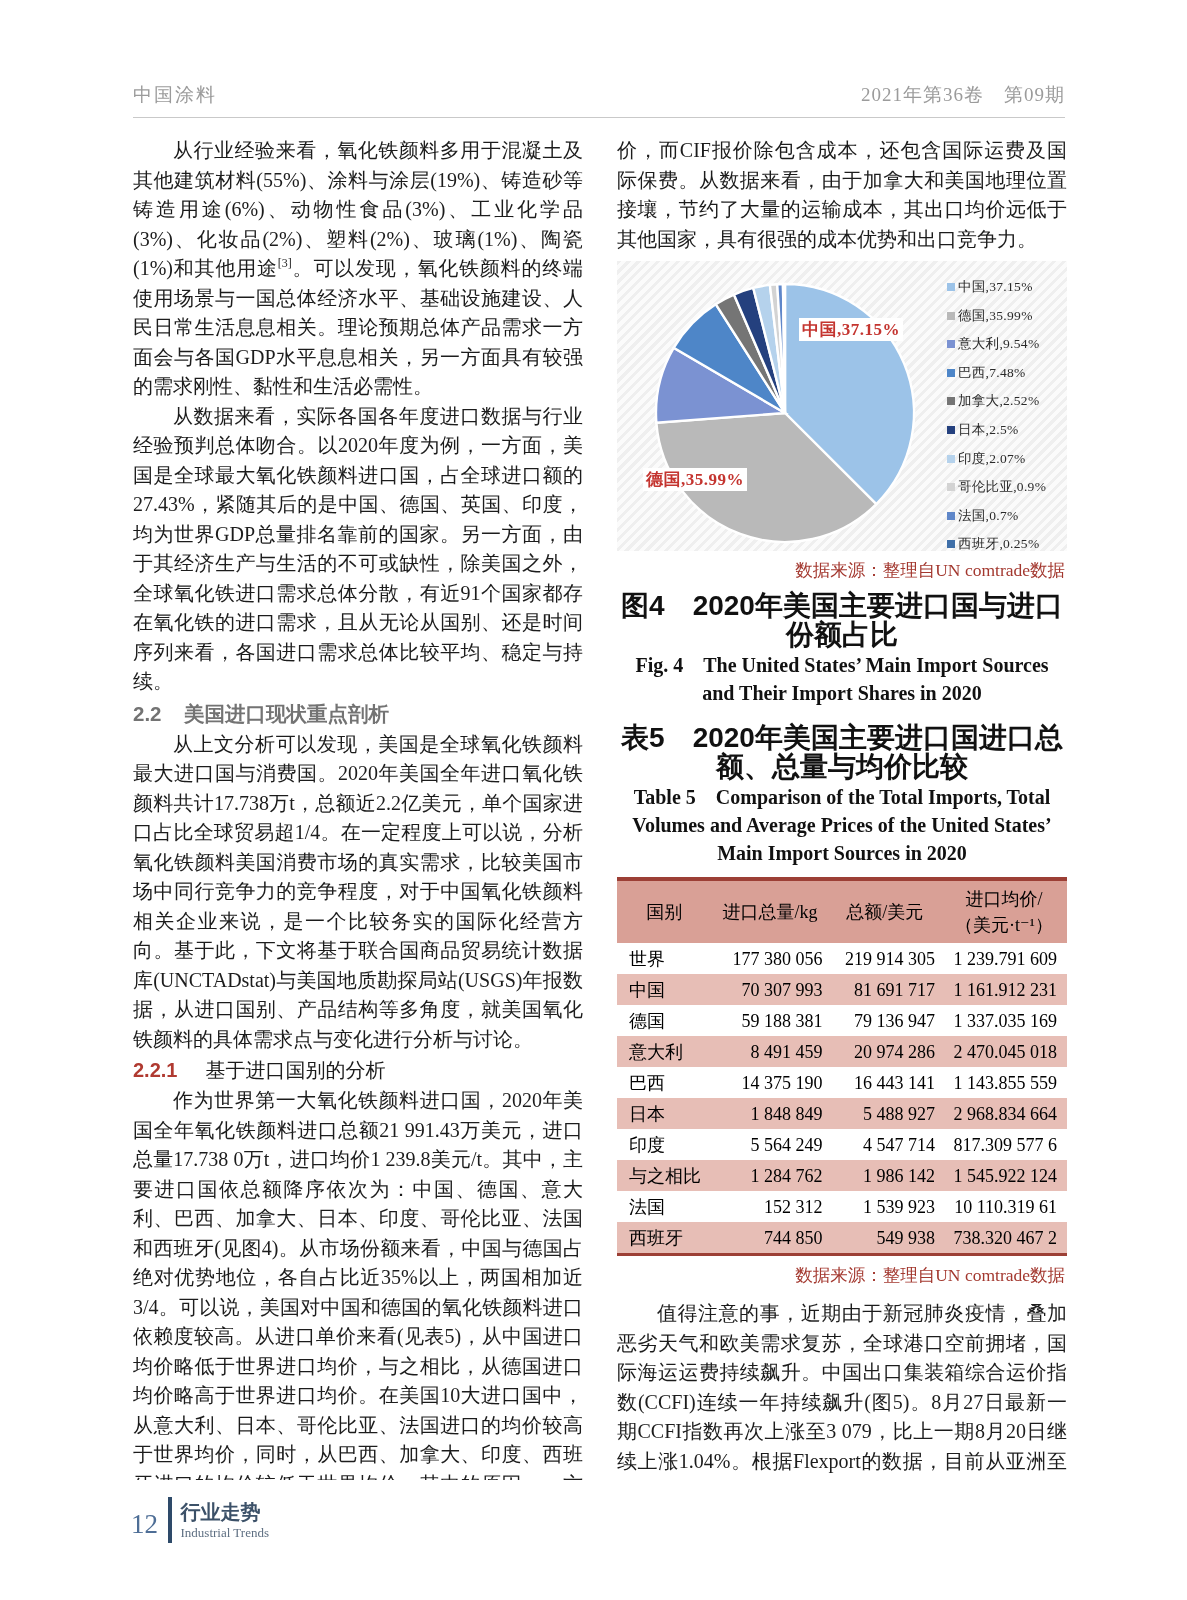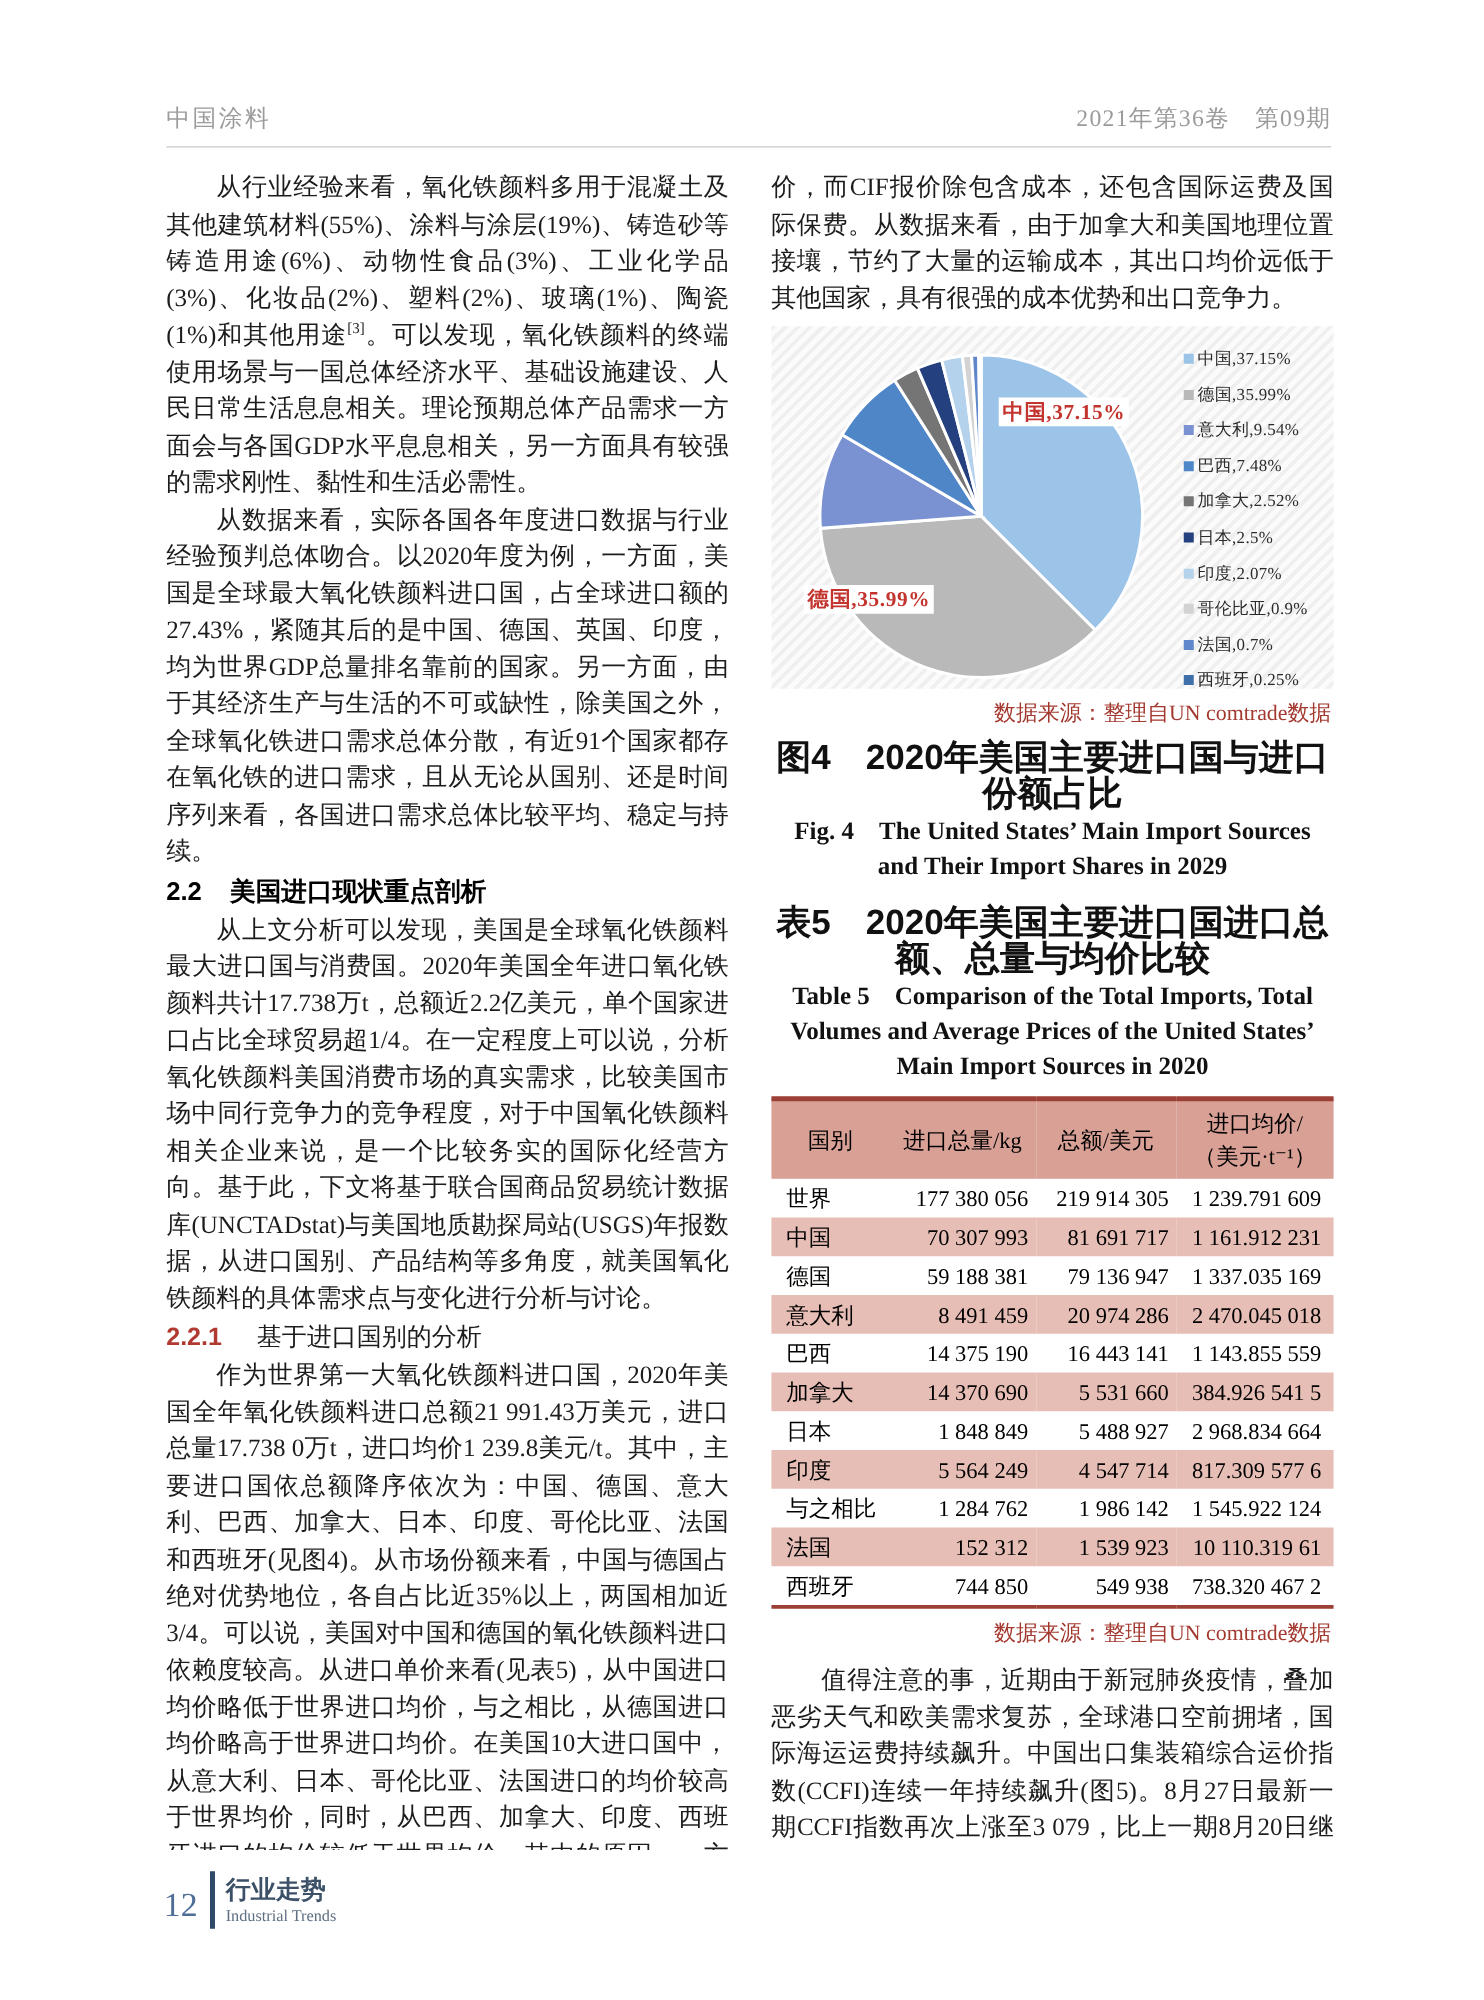--- a/index.html
+++ b/index.html
@@ -25,21 +25,21 @@
   }
   .col{ width:450px; overflow:hidden; }
   p.body{
     font-size:20px; line-height:29.5px; text-align:justify;
     color:#1c1c1c;
   }
   p.indent{ text-indent:2em; }
   sup.ref{ font-size:12px; line-height:0; }
   h3.sec{
     font-family:"Liberation Sans","DejaVu Sans",sans-serif;
-    font-size:20.5px; font-weight:bold; color:#000000;
+    font-size:20.5px; font-weight:bold; color:#737373;
     line-height:30px; margin:2px 0 1px 0;
   }
   h3.sec .sp{ margin-left:1.1em; }
   h4.subsec{
     font-size:20px; font-weight:normal; line-height:30px; margin:1px 0;
     color:#1c1c1c;
   }
   h4.subsec .num{
     font-family:"Liberation Sans","DejaVu Sans",sans-serif;
     color:#b03a31; font-weight:bold;
@@ -189,21 +189,21 @@
               <span class="swatch" style="background: rgb(63, 111, 168);"></span>
               <span>西班牙,0.25%</span>
             </div>
           </div>
         <div class="callout cn-china">中国,37.15%</div>
         <div class="callout cn-germany">德国,35.99%</div>
       </div>
 
       <div class="source">数据来源：整理自UN comtrade数据</div>
       <div class="cap-cn">图4　2020年美国主要进口国与进口份额占比</div>
-      <div class="cap-en">Fig. 4　The United States’ Main Import Sources and Their Import Shares in 2029</div>
+      <div class="cap-en">Fig. 4　The United States’ Main Import Sources and Their Import Shares in 2020</div>
 
       <div class="cap-cn tbl-gap">表5　2020年美国主要进口国进口总额、总量与均价比较</div>
       <div class="cap-en">Table 5　Comparison of the Total Imports, Total Volumes and Average Prices of the United States’ Main Import Sources in 2020</div>
 
       <table class="import">
         <colgroup>
             <col class="c1">
             <col class="c2">
             <col class="c3">
             <col class="c4">
@@ -242,26 +242,20 @@
               <td>20 974 286</td>
               <td>2 470.045 018</td>
             </tr>
             <tr>
               <td>巴西</td>
               <td>14 375 190</td>
               <td>16 443 141</td>
               <td>1 143.855 559</td>
             </tr>
             <tr>
-              <td>加拿大</td>
-              <td>14 370 690</td>
-              <td>5 531 660</td>
-              <td>384.926 541 5</td>
-            </tr>
-            <tr>
               <td>日本</td>
               <td>1 848 849</td>
               <td>5 488 927</td>
               <td>2 968.834 664</td>
             </tr>
             <tr>
               <td>印度</td>
               <td>5 564 249</td>
               <td>4 547 714</td>
               <td>817.309 577 6</td>

